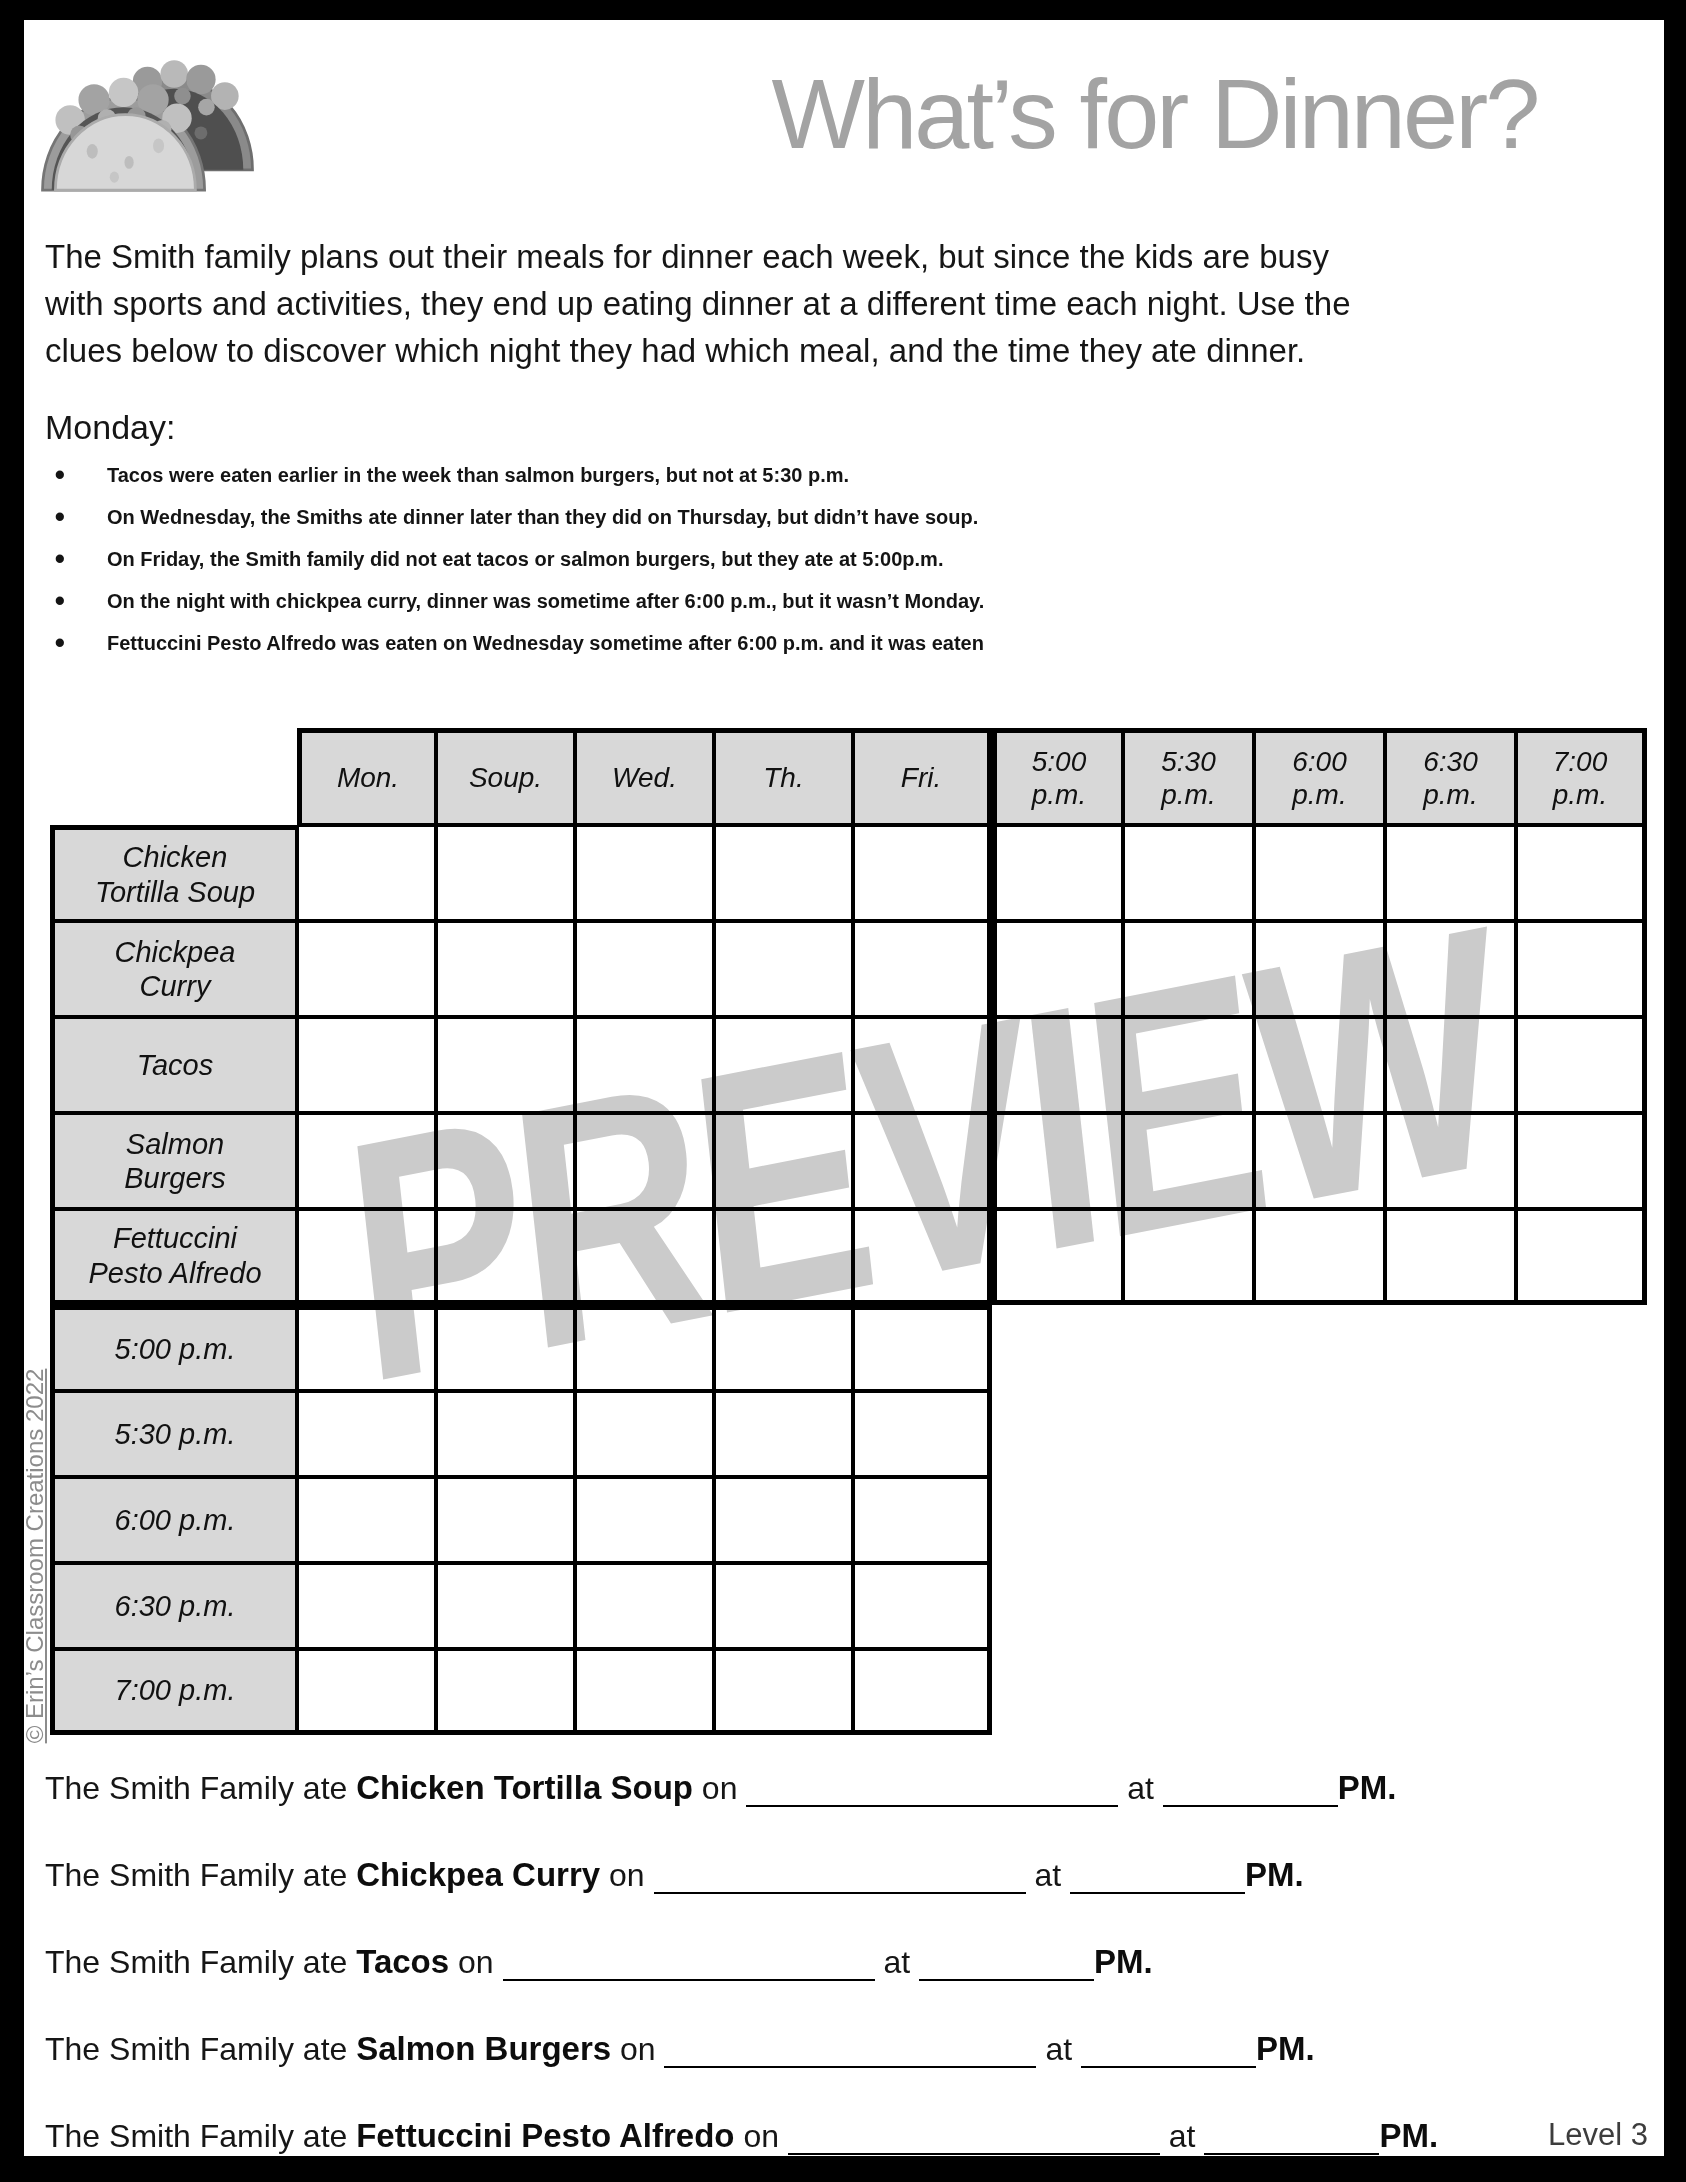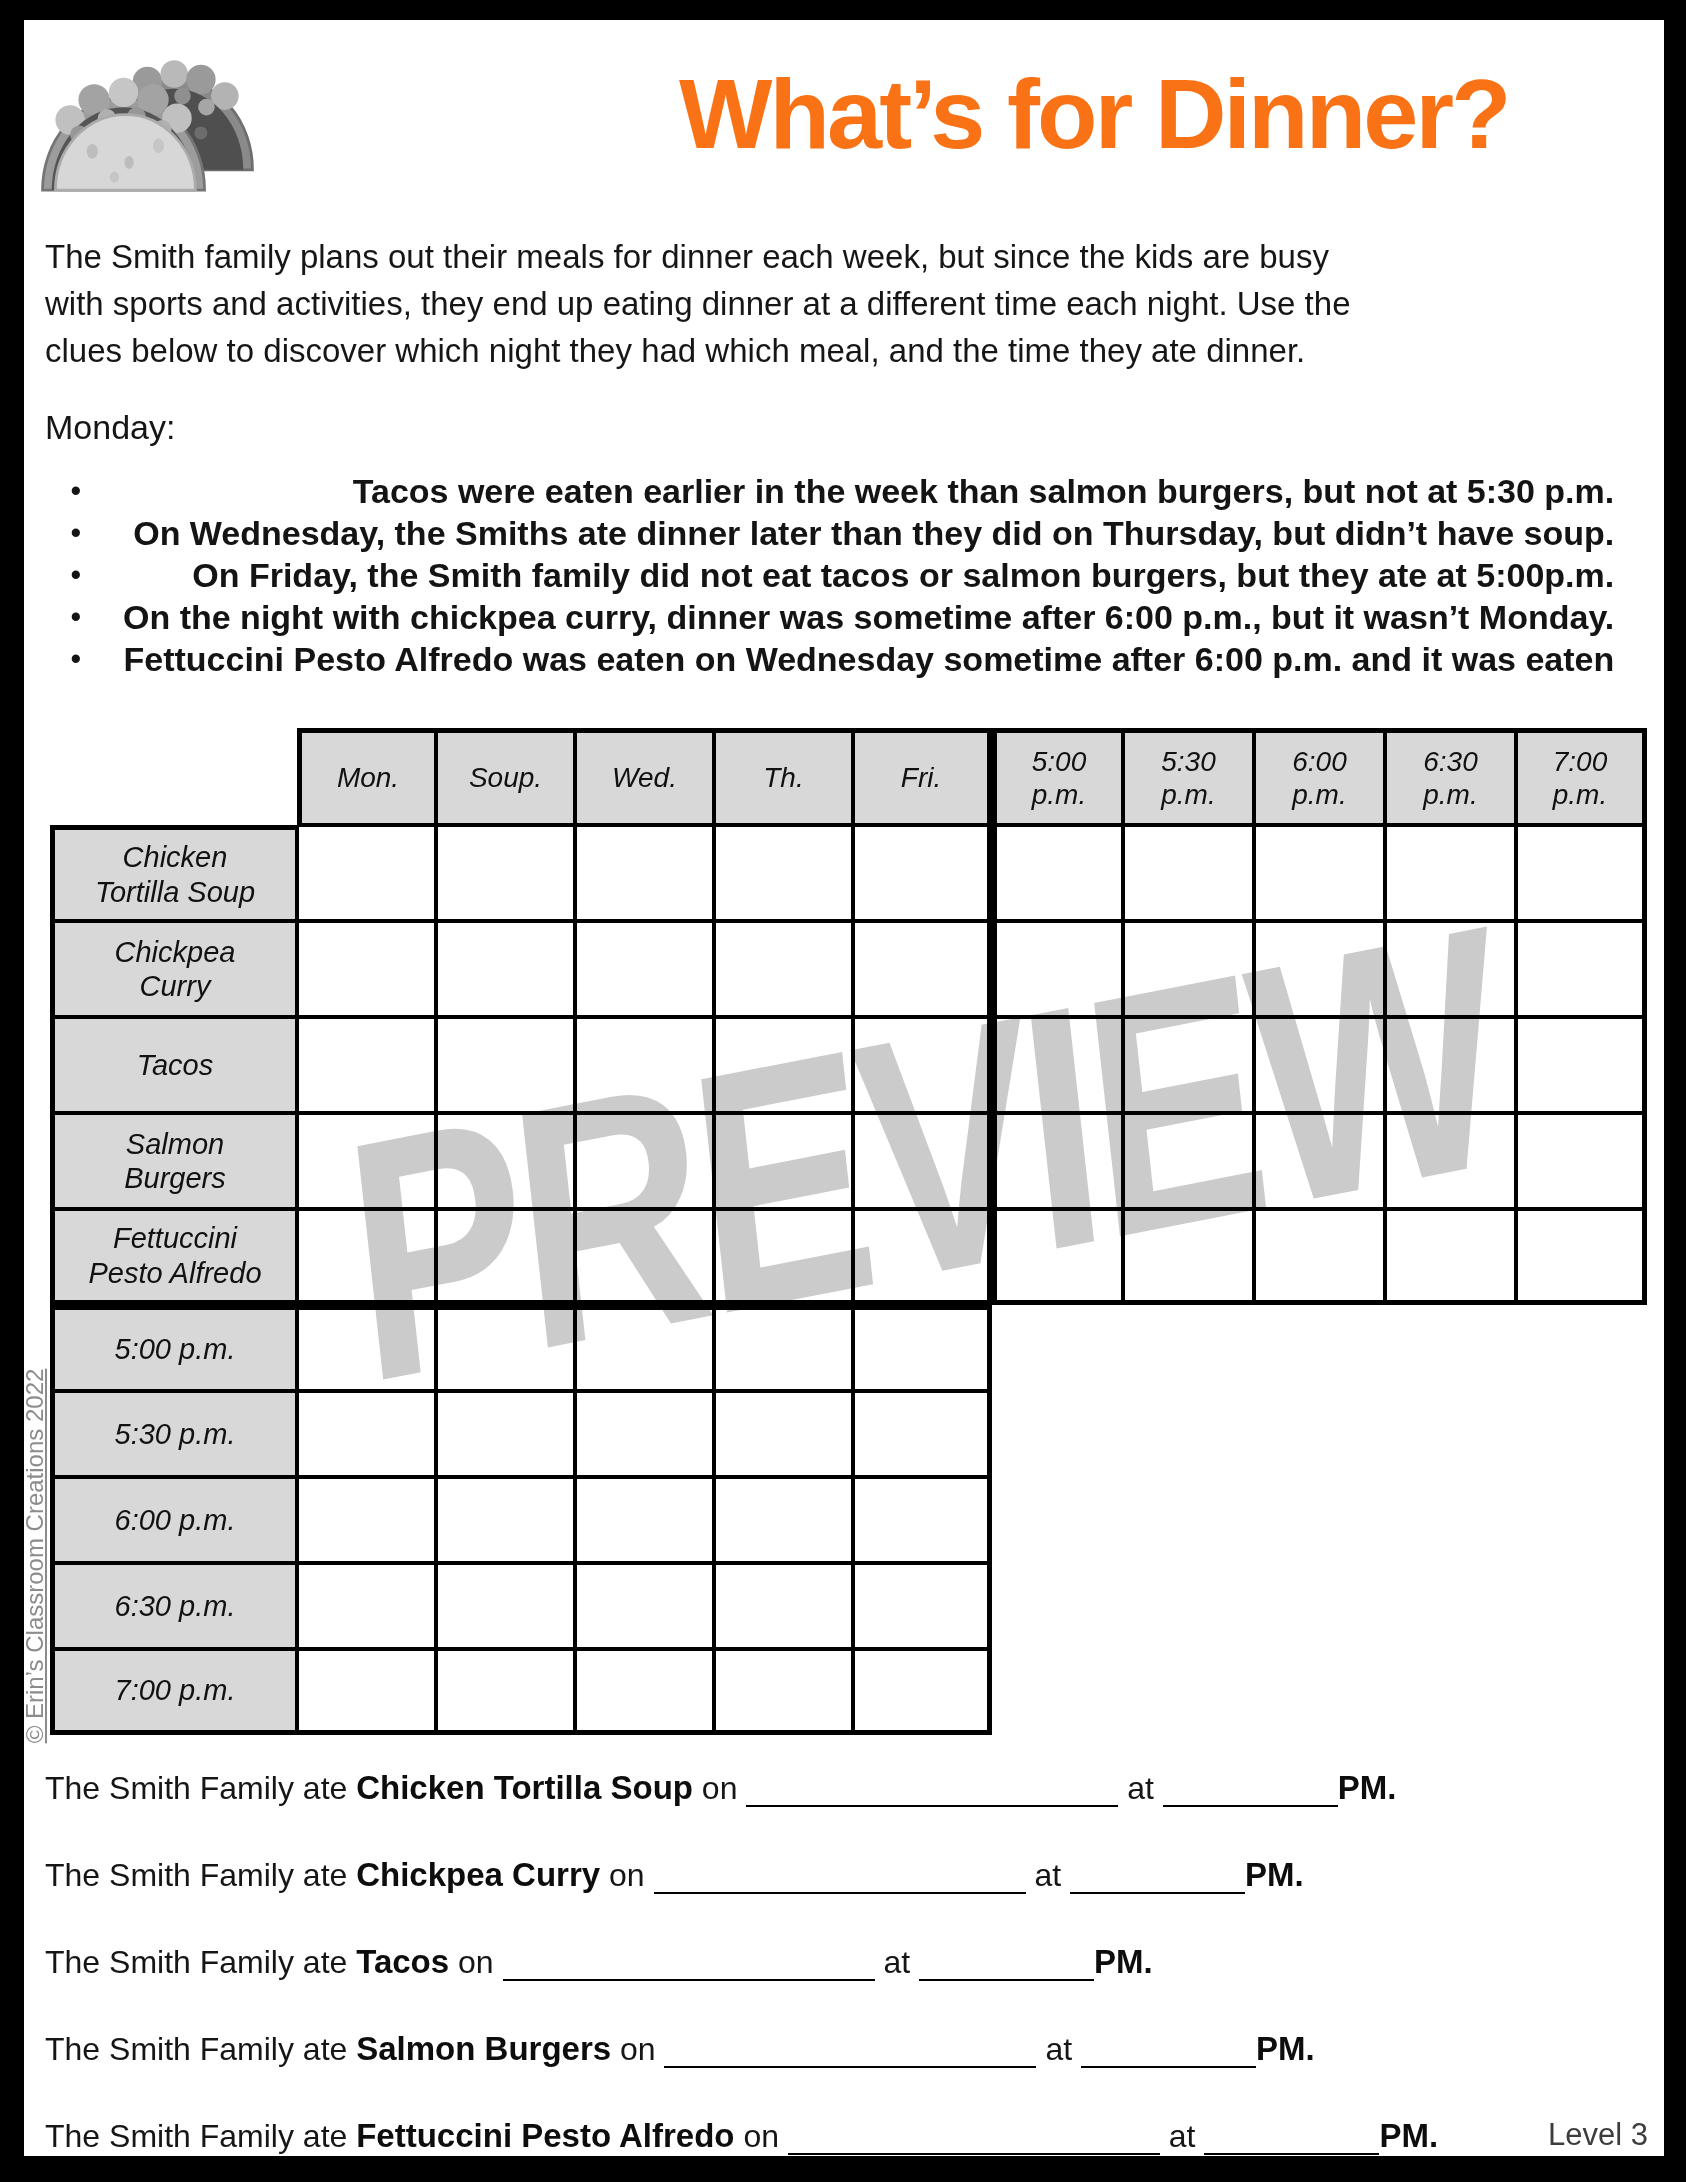--- a/index.html
+++ b/index.html
@@ -13,33 +13,34 @@
   }
   .sheet{
     position:absolute;left:24px;top:20.4px;width:1640px;height:2136px;
     background:#fff;
   }
   .content{position:absolute;left:0;top:0;width:1687px;height:2182px;}
 
   
   .title{
     position:absolute;left:679px;top:60px;width:951px;
-    font-size:99px;line-height:1.1;font-weight:bold;letter-spacing:-2.9px;
-    white-space:nowrap;color:#f97316;
+    text-align:center;
+    font-size:99px;line-height:1.1;font-weight:normal;letter-spacing:-2.9px;
+    white-space:nowrap;color:#a3a3a3;
   }
   
   .taco{position:absolute;left:37px;top:39px;}
 
   
   .intro{position:absolute;left:45px;top:233px;font-size:33px;line-height:47px;color:#161616;}
   .intro div{white-space:nowrap;}
 
   
   .clues-heading{position:absolute;left:45px;top:408px;font-size:34px;color:#161616;}
-  .clues{position:absolute;left:45px;top:454px;margin:16px;padding:0;list-style:none;font-size:34px;font-weight:600;line-height:42px;color:#141414;text-align:right;}
+  .clues{position:absolute;left:45px;top:454px;margin:0;padding:0;list-style:none;font-size:20px;font-weight:600;line-height:42px;color:#141414;}
   .clues li{position:relative;padding-left:62px;margin:0;}
   .clues li::before{content:"\2022";position:absolute;left:9.7px;top:0;font-size:29px;}
   .clues li div{white-space:nowrap;}
 
   
   .grid{
     position:absolute;left:50px;top:728px;
     display:grid;
     grid-template-columns:247px repeat(5,139px) repeat(5,131px);
     grid-template-rows:97px repeat(5,96px) repeat(5,86px);

